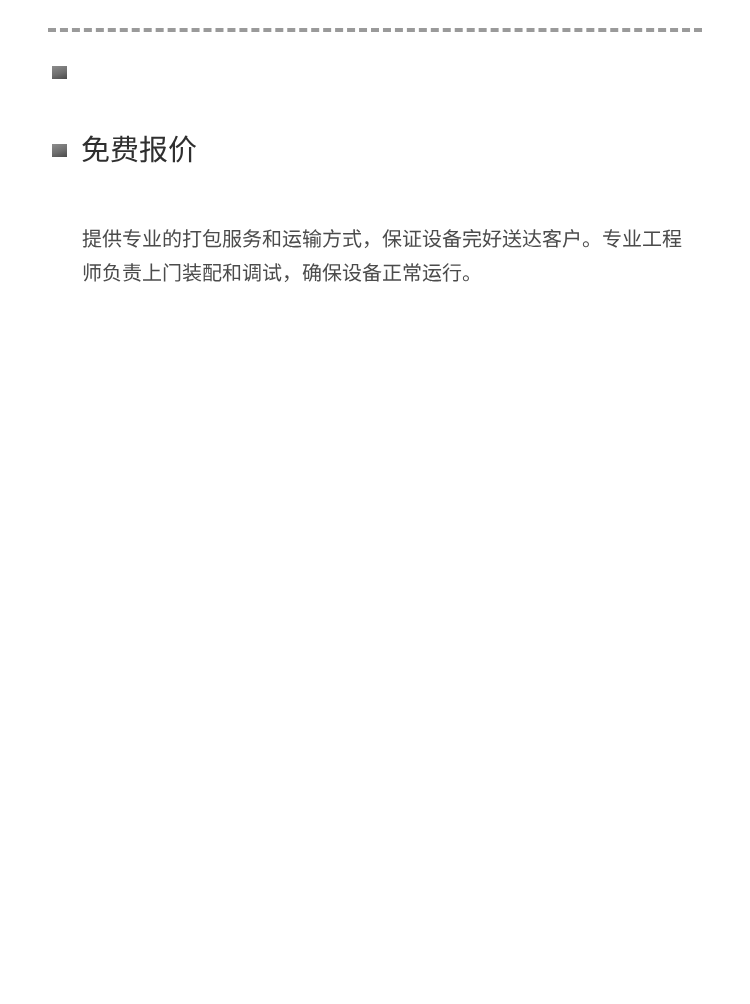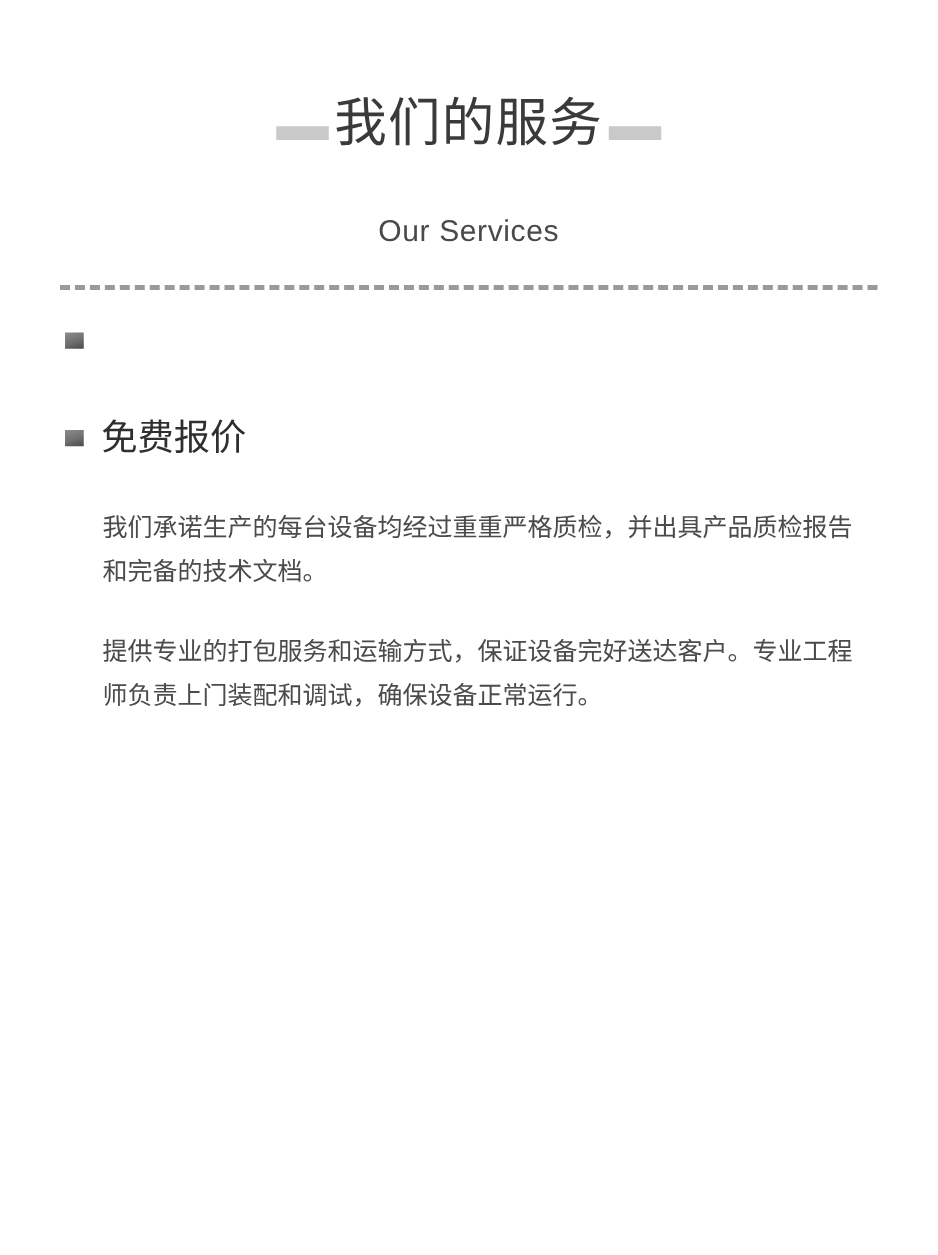--- a/index.html
+++ b/index.html
@@ -100,48 +100,39 @@
     line-height: 1.72;
     color: #4b4b4b;
     max-width: 610px;
   }
 </style>
 </head>
 <body>
 
 <div class="page">
 
-  <div class="header">
-    <div class="title-row">
-      <span class="title-bar left"></span>
-      <h1 class="title-main">我们的服务</h1>
-      <span class="title-bar right"></span>
-    </div>
-    <div class="subtitle">Our Services</div>
-  </div>
 
   <div class="divider"></div>
 
   <div class="sections">
 
     <div class="section">
     </div>
 
     <div class="section">
       <div class="section-head">
         <span class="bullet"></span>
       </div>
     </div>
 
     <div class="section">
       <div class="section-head">
         <span class="bullet"></span>
         <h2 class="section-title">免费报价</h2>
       </div>
-      <p class="section-body">我们承诺生产的每台设备均经过重重严格质检，并出具产品质检报告和完备的技术文档。</p>
     </div>
 
     <div class="section">
       <p class="section-body">提供专业的打包服务和运输方式，保证设备完好送达客户。专业工程师负责上门装配和调试，确保设备正常运行。</p>
     </div>
 
   </div>
 </div>
 
 </body></html>

